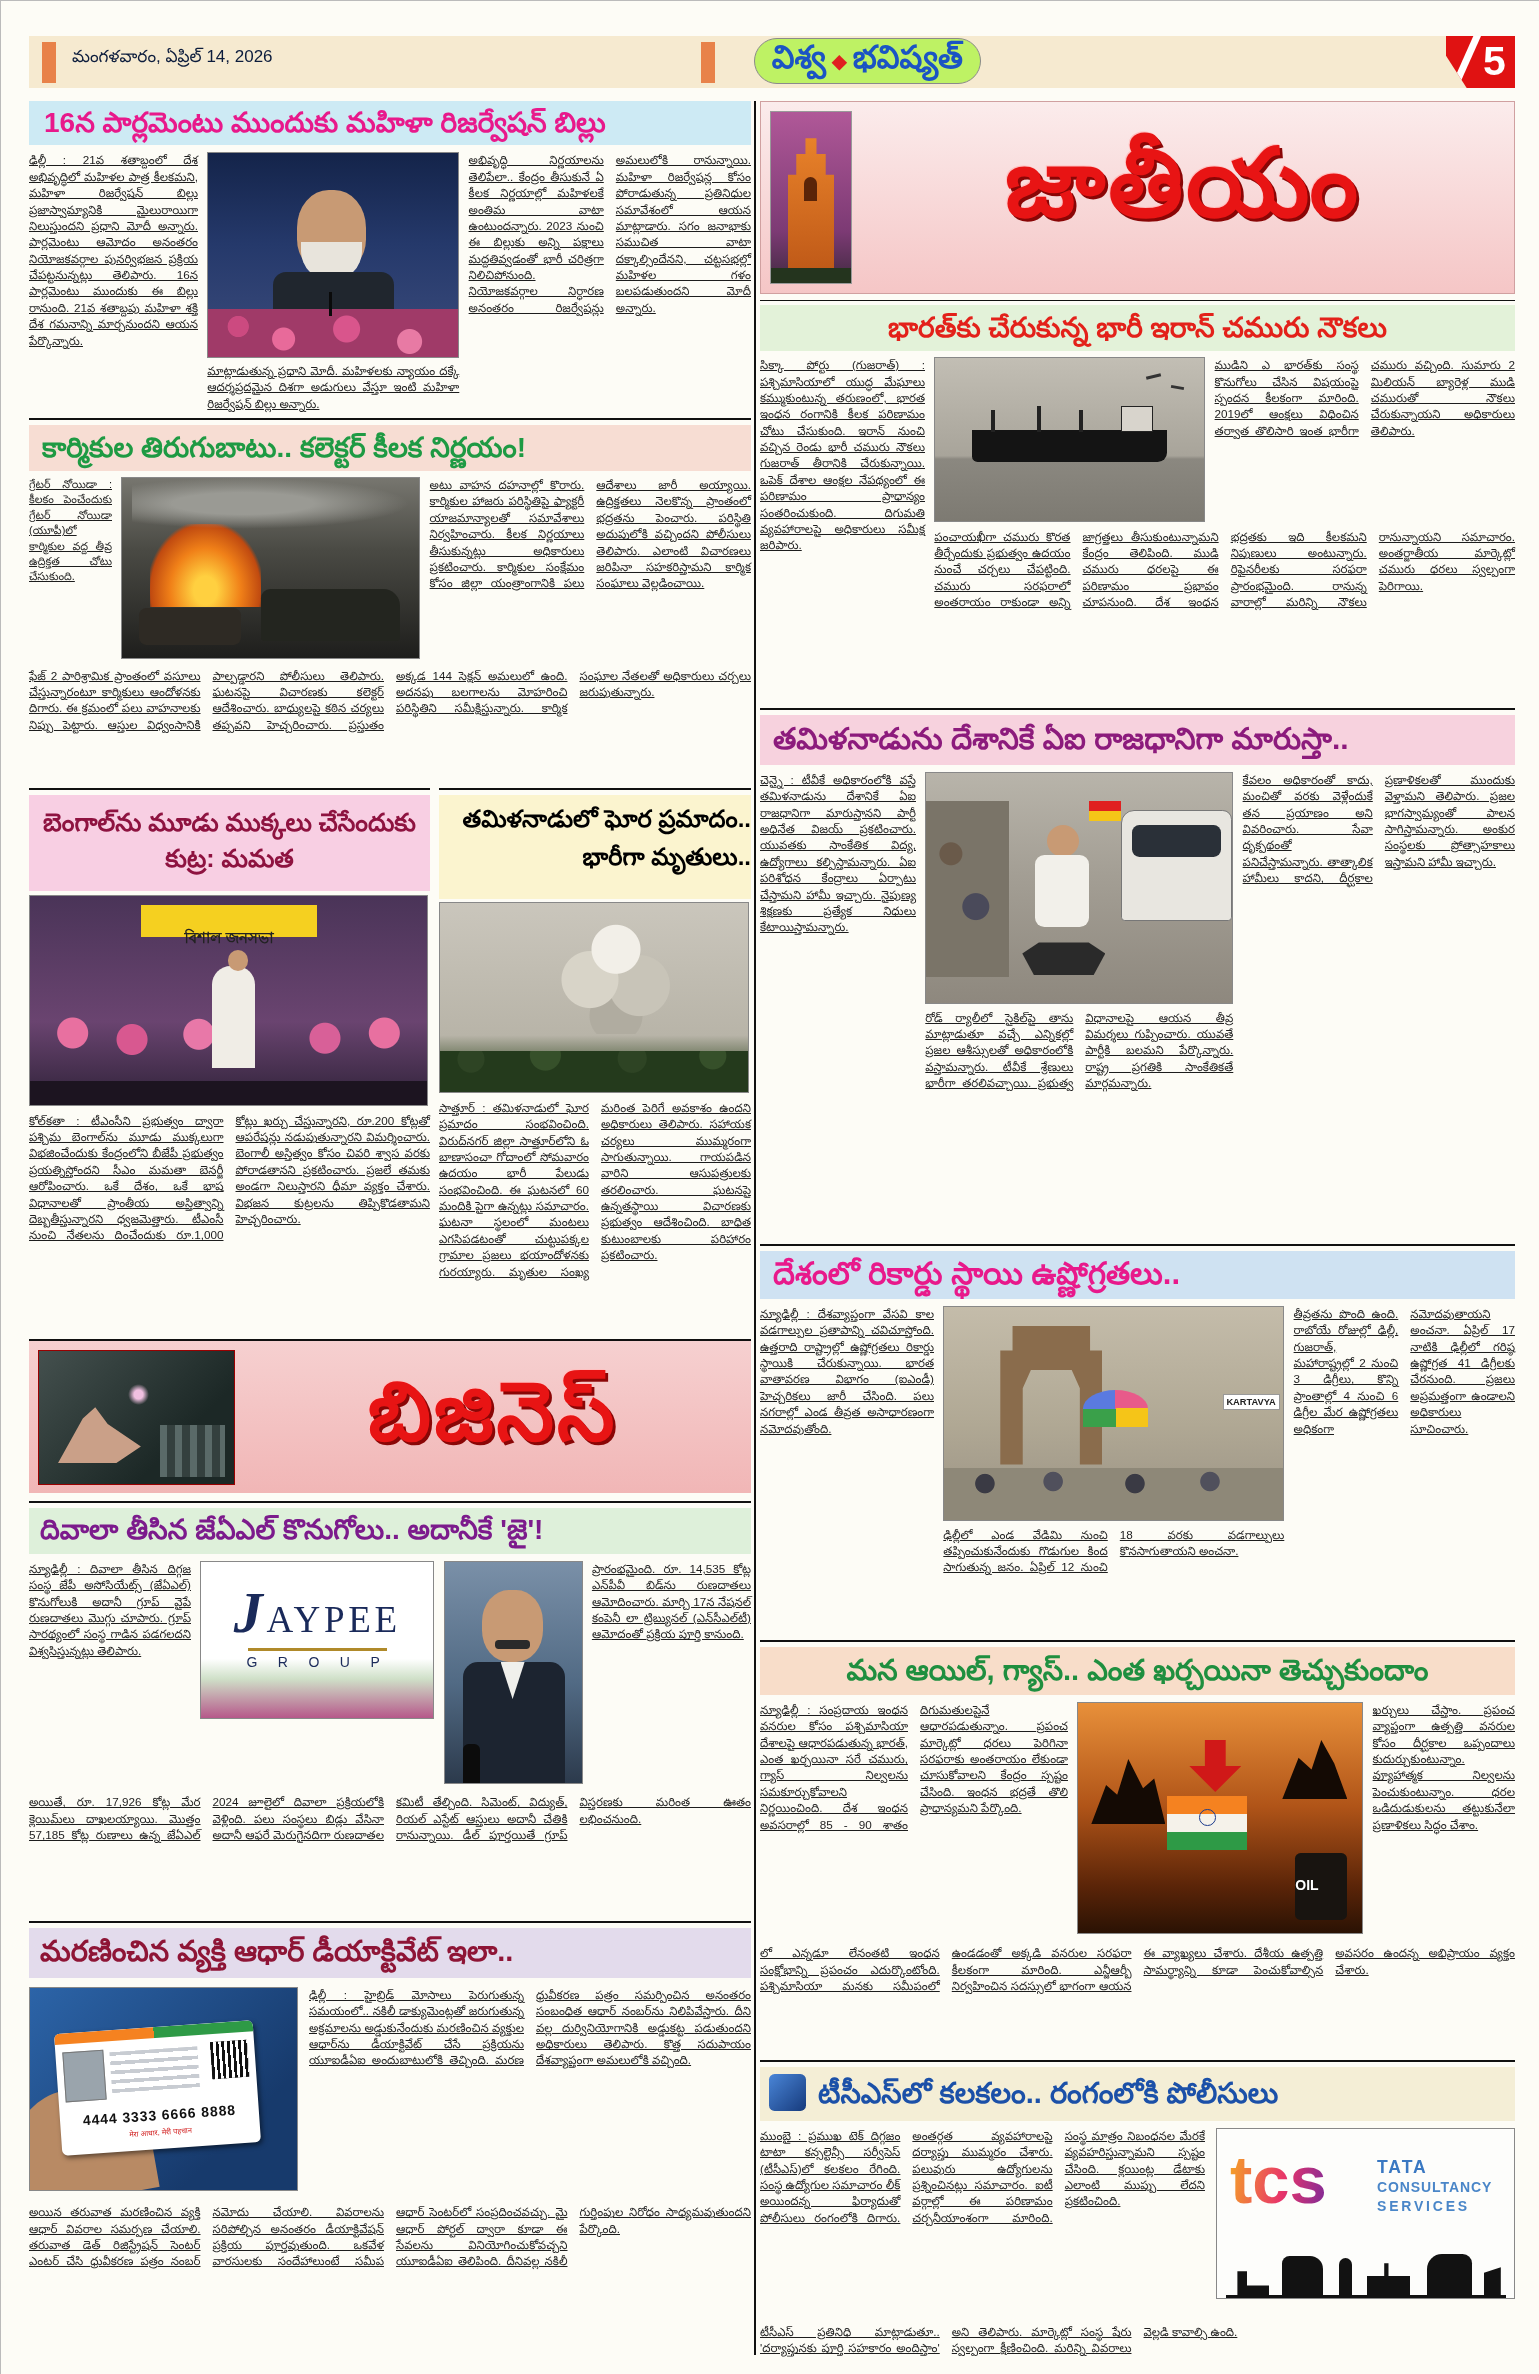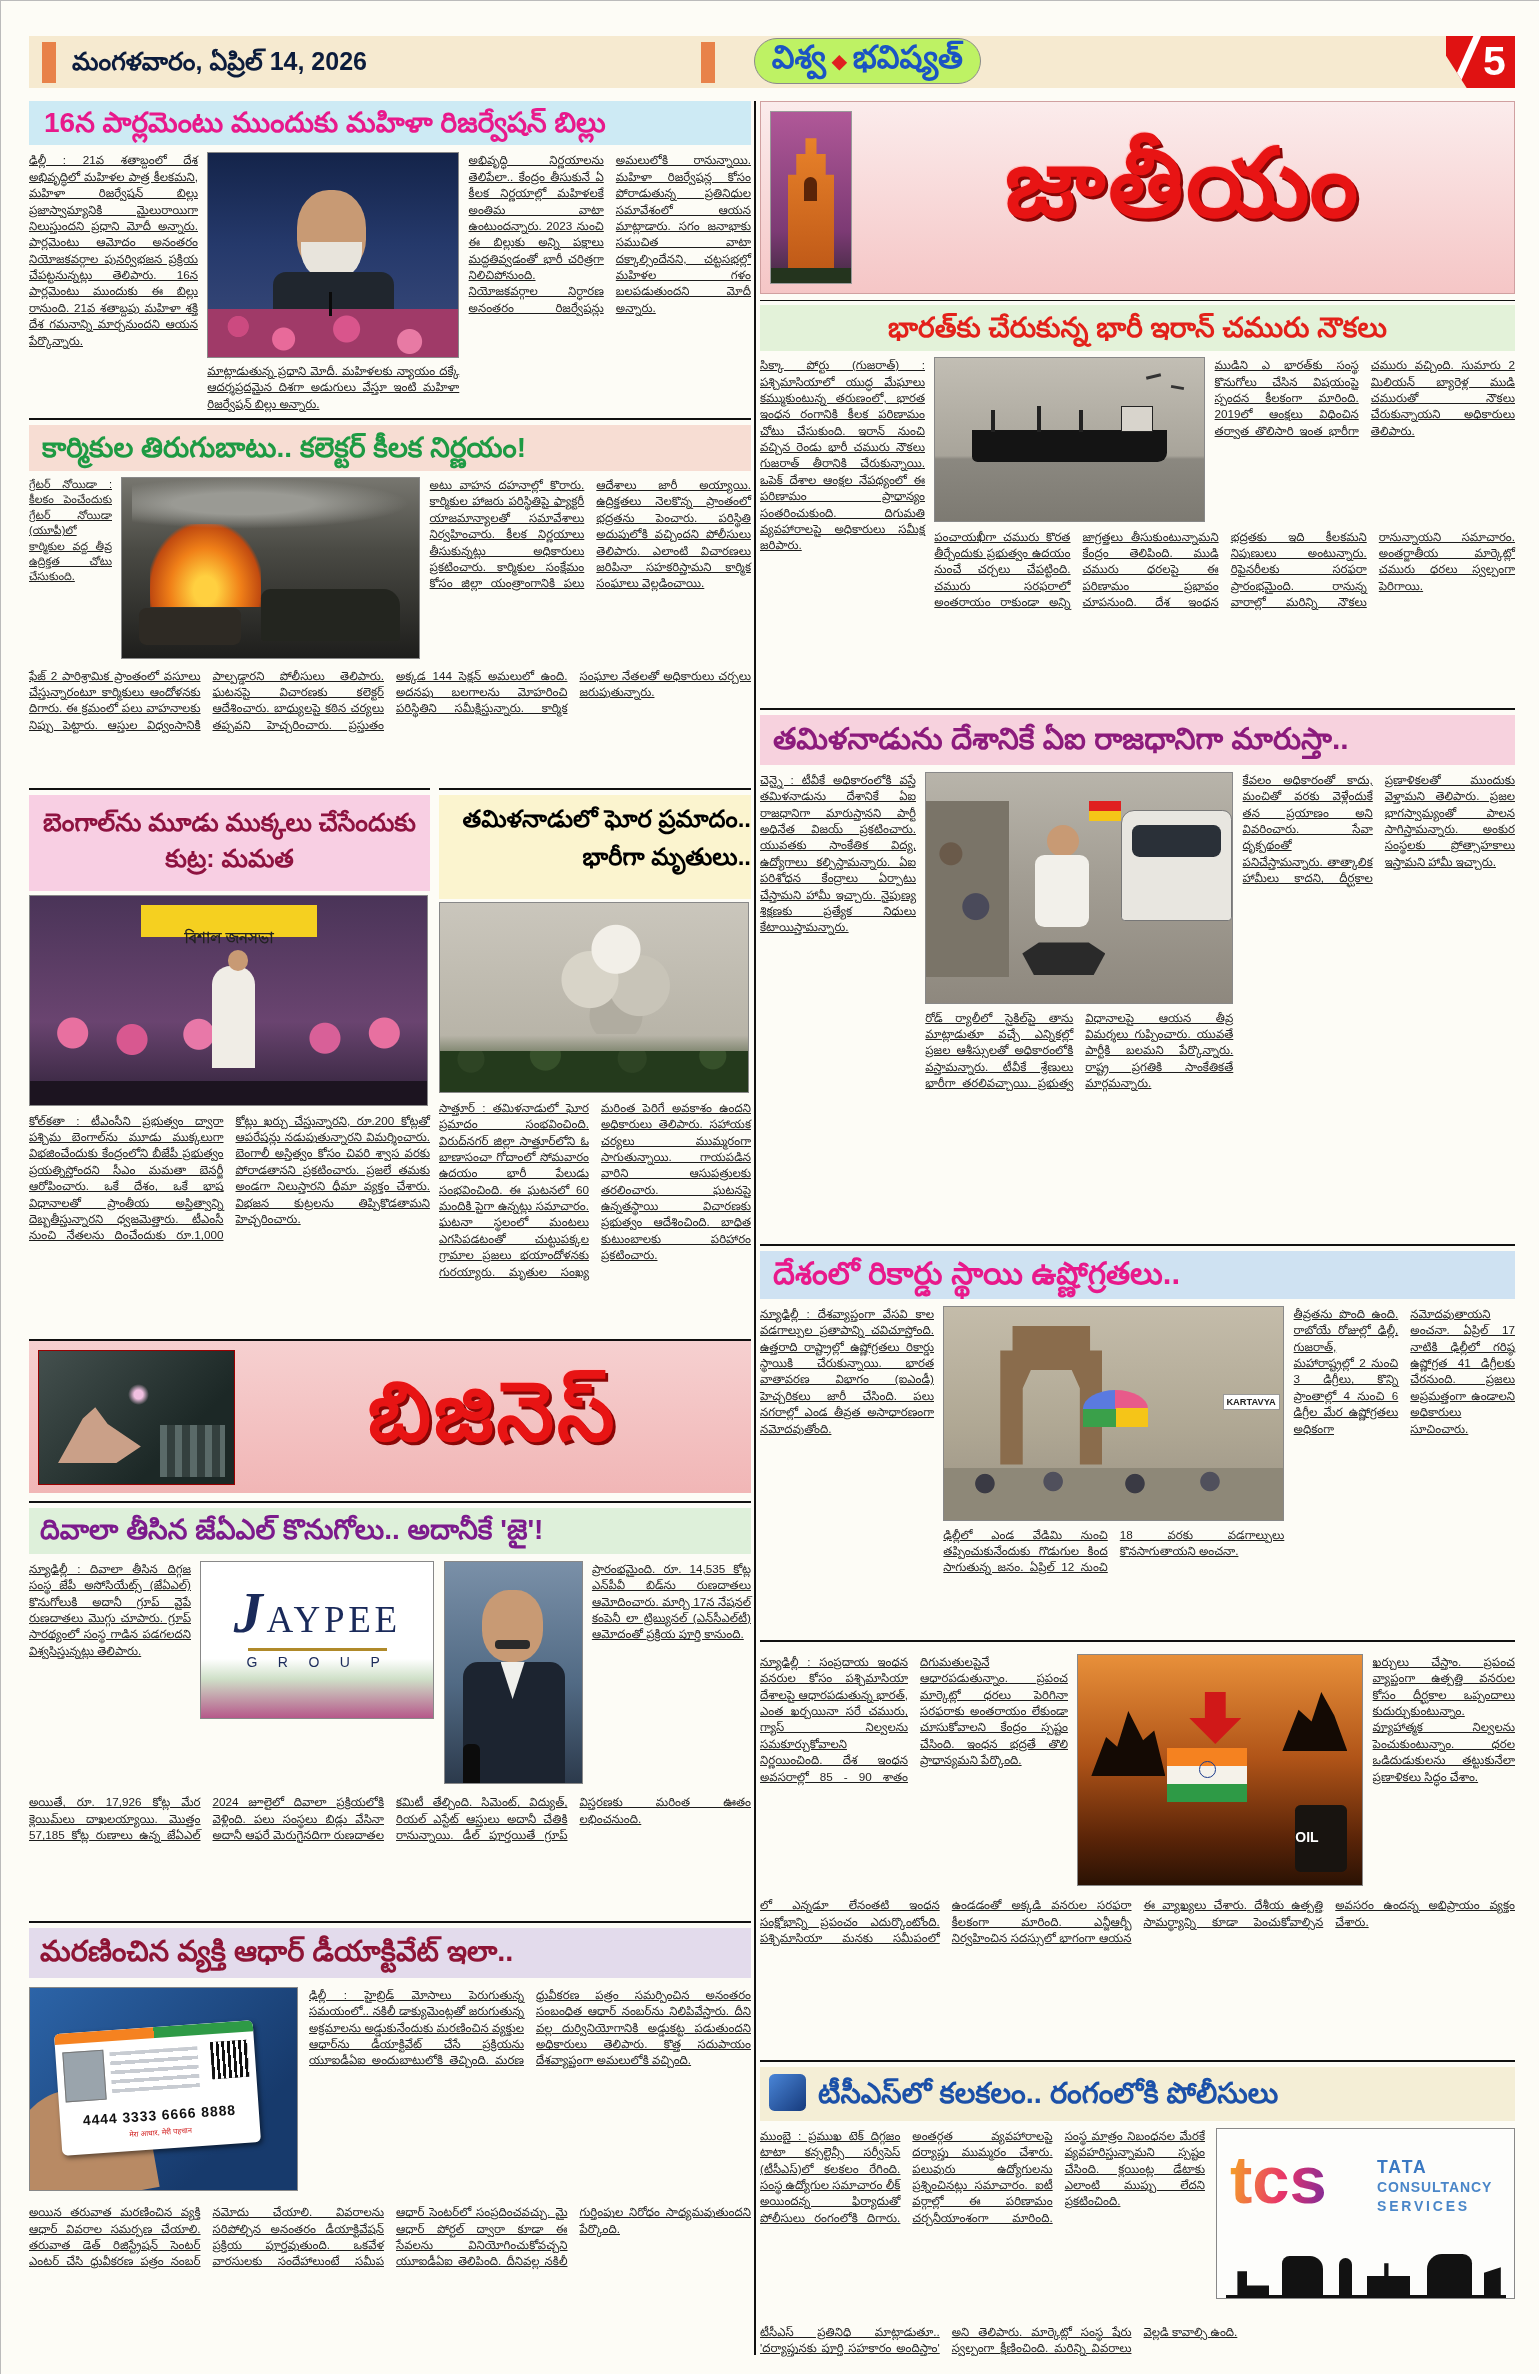--- a/index.html
+++ b/index.html
@@ -11,21 +11,21 @@
   .body-text { font-size:11.7px; line-height:1.4; text-align:justify; color:#1d1d1d; word-break:break-word;text-decoration:underline; }
   .cols2 { column-count:2; column-gap:12px; }
   .cols3 { column-count:3; column-gap:12px; }
   .cols4 { column-count:4; column-gap:12px; }
   .row { display:flex; }
   .photo { position:relative; overflow:hidden; border:0.9px solid #888; flex-shrink:0; }
 
   
   #hdr { position:absolute; left:28px; top:35px; width:1484px; height:52px; background:#f6ead0; }
   #hdr .obar { position:absolute; top:5.6px; width:14px; height:41px; background:#e8824a; }
-  #hdr-date { position:absolute; left:43px; top:11px; font-size:25px; font-weight:bold; color:#0c1c3c; }
+  #hdr-date { position:absolute; left:43px; top:11px; font-size:17px; font-weight:normal; color:#0c1c3c; }
   #masthead { position:absolute; left:725px; top:1.9px; height:46px; background:#bef264; border:1.9px solid #8a8a8a; border-radius:24px; padding:3.7px 16.7px; display:flex; align-items:center; gap:5.6px; font-size:32px; font-weight:800; color:#1b54c4; }
   #masthead .flame { color:#e02020; font-size:20.4px; }
   #page-num { position:absolute; left:1417px; top:0px; width:69px; height:52px; background:#e01212; clip-path:polygon(0 0,100% 0,100% 100%,30% 100%,0 38%); color:#fff; font-size:41px; font-weight:800; text-align:right; padding:1.9px 9.3px 0 0; }
   #page-num::before { content:""; position:absolute; left:15px; top:-3.7px; width:7.4px; height:65px; background:#fff; transform:rotate(24deg); }
   #page-num span { position:relative; }
 
   .vrule { position:absolute; left:753px; top:100px; width:1.9px; height:2254px; background:#111; }
   .topline { border-top:2.8px solid #111; padding-top:4.6px; }
 
   
@@ -247,20 +247,21 @@
         <div class="ph-el" style="left:18.6px;top:100px;width:102px;height:122px;background:#1c2430;border-radius:15px 15px 0 0"></div>
         <div class="ph-el" style="left:56px;top:100px;width:24px;height:37px;background:#f0f0ec;clip-path:polygon(0 0,100% 0,50% 100%)"></div>
         <div class="ph-el" style="left:18.6px;top:182px;width:16.7px;height:41px;background:#0c0c0c;border-radius:5.6px 5.6px 0 0"></div>
       </div>
       <div class="body-text" style="flex:1">ప్రారంభమైంది. రూ. 14,535 కోట్ల ఎన్‌పీవీ బిడ్‌ను రుణదాతలు ఆమోదించారు. మార్చి 17న నేషనల్ కంపెనీ లా ట్రిబ్యునల్ (ఎన్‌సీఎల్‌టీ) ఆమోదంతో ప్రక్రియ పూర్తి కానుంది.</div>
     </div>
     <div class="body-text cols4" style="margin-top:7.4px">అయితే, రూ. 17,926 కోట్ల మేర క్లెయిమ్‌లు దాఖలయ్యాయి. మొత్తం 57,185 కోట్ల రుణాలు ఉన్న జేఏఎల్ 2024 జూలైలో దివాలా ప్రక్రియలోకి వెళ్లింది. పలు సంస్థలు బిడ్లు వేసినా అదానీ ఆఫరే మెరుగైనదిగా రుణదాతల కమిటీ తేల్చింది. సిమెంట్, విద్యుత్, రియల్ ఎస్టేట్ ఆస్తులు అదానీ చేతికి రానున్నాయి. డీల్ పూర్తయితే గ్రూప్ విస్తరణకు మరింత ఊతం లభించనుంది.</div>
   </div>
 
   <div class="art topline" style="left:759px;top:1639px;width:755px;height:413px">
+    <div class="band" style="height:48px;background:#f8ddc9;color:#1f8f3f;font-size:29px;text-align:center;padding-top:7.4px">మన ఆయిల్, గ్యాస్.. ఎంత ఖర్చయినా తెచ్చుకుందాం</div>
     <div class="row" style="gap:9.3px;margin-top:7.4px;height:236px">
       <div class="body-text cols2" style="width:308px">న్యూఢిల్లీ : సంప్రదాయ ఇంధన వనరుల కోసం పశ్చిమాసియా దేశాలపై ఆధారపడుతున్న భారత్, ఎంత ఖర్చయినా సరే చమురు, గ్యాస్ నిల్వలను సమకూర్చుకోవాలని నిర్ణయించింది. దేశ ఇంధన అవసరాల్లో 85 - 90 శాతం దిగుమతులపైనే ఆధారపడుతున్నాం. ప్రపంచ మార్కెట్లో ధరలు పెరిగినా సరఫరాకు అంతరాయం లేకుండా చూసుకోవాలని కేంద్రం స్పష్టం చేసింది. ఇంధన భద్రతే తొలి ప్రాధాన్యమని పేర్కొంది.</div>
       <div class="photo" id="ph-oil" style="width:286px;height:232px">
         <div class="ph-el" style="left:13px;top:56px;width:74px;height:65px;background:#140a04;clip-path:polygon(0 100%,20% 40%,35% 55%,50% 0,70% 45%,85% 30%,100% 100%)"></div>
         <div class="ph-el" style="left:204px;top:37px;width:65px;height:59px;background:#140a04;clip-path:polygon(0 100%,25% 30%,45% 50%,60% 0,80% 40%,100% 100%)"></div>
         <div class="ph-el" style="left:89px;top:93px;width:80px;height:54px;background:linear-gradient(180deg,#f58220 33%,#f5f2ea 33% 66%,#2e9a46 66%)"></div>
         <div class="ph-el" style="left:121px;top:106px;width:16.7px;height:16.7px;border:1.9px solid #1a3a8c;border-radius:50%"></div>
         <div class="ph-el" style="left:111px;top:37px;width:52px;height:52px;background:#d01818;clip-path:polygon(30% 0,70% 0,70% 50%,100% 50%,50% 100%,0 50%,30% 50%)"></div>
         <div class="ph-el" style="right:15px;bottom:13px;width:52px;height:67px;background:#181410;border-radius:5.6px;color:#fff;font-size:14px;font-weight:bold;padding-top:24px">OIL</div>
       </div>

